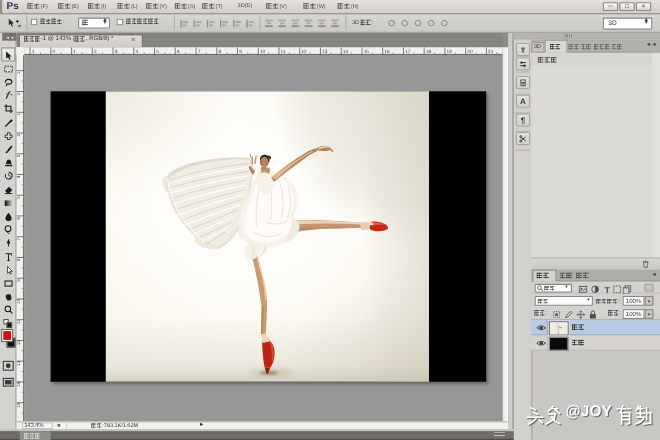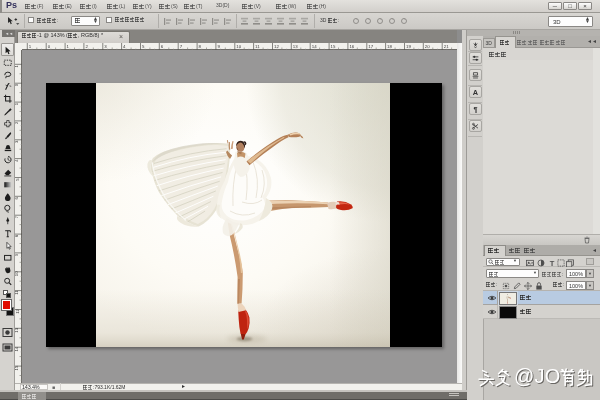--- a/index.html
+++ b/index.html
@@ -736,18 +736,18 @@
 <svg class="ab" style="left:478px;top:368px;filter:drop-shadow(1.1px 1.2px 0 rgba(95,93,90,0.9))" width="34" height="20" viewBox="0 0 33 19.4">
 <g stroke="#fff" stroke-width="1.5" fill="none" stroke-linecap="round">
 <path d="M4.5 2.5 L8.5 4.5"></path>
       <path d="M6.5 6.5 L10.5 8.5"></path>
       <path d="M1 11 L15 11"></path>
       <path d="M9.5 11 Q8.5 14 2.5 17"></path>
       <path d="M11.5 13 L14.5 16"></path>
 <path d="M24 1.5 L20 5.5 M22 3.5 L28 3.5 M26 4.5 L30 7.5 M20 8 L26 8 Q26 13.5 18 17 M23 10 Q23 14 30 16.5 M25 10.5 L25 12.5"></path>
 </g>
   </svg>
-<div class="ab" style="left:514px;top:366px;color:#fff;font-size:20px;font-weight:normal;letter-spacing:0.2px;text-shadow:1.1px 1.2px 0 rgba(95,93,90,0.9)">@JOY</div>
+<div class="ab" style="left:514px;top:366px;color:#fff;font-size:14px;font-weight:bold;letter-spacing:0.2px;text-shadow:1.1px 1.2px 0 rgba(95,93,90,0.9)">@JOY</div>
 <svg class="ab" style="left:560px;top:368px;filter:drop-shadow(1.1px 1.2px 0 rgba(95,93,90,0.9))" width="34" height="20" viewBox="0 0 33 19.4">
 <g stroke="#fff" stroke-width="1.5" fill="none" stroke-linecap="round">
 <path d="M1 3.5 L13 3.5 M6 1 L4 7 M3.5 7 Q9 7 12 7 L12 16.5 M5 7 L5 17 M5.5 10 L12 10 M5.5 13 L12 13 M12 16 L10 17"></path>
 <path d="M20 1.5 L18 5 M19 3.5 L24 3.5 M18 7.5 L25 7.5 M21.5 1.5 L21.5 11 M18.5 11 L24.5 11 Q24 14.5 17 17 M27 2.5 L27 13 M27 7 L30.5 7 L30.5 16.5 M30.5 16 L24.5 17"></path>
 </g>
   </svg>
 </body></html>

